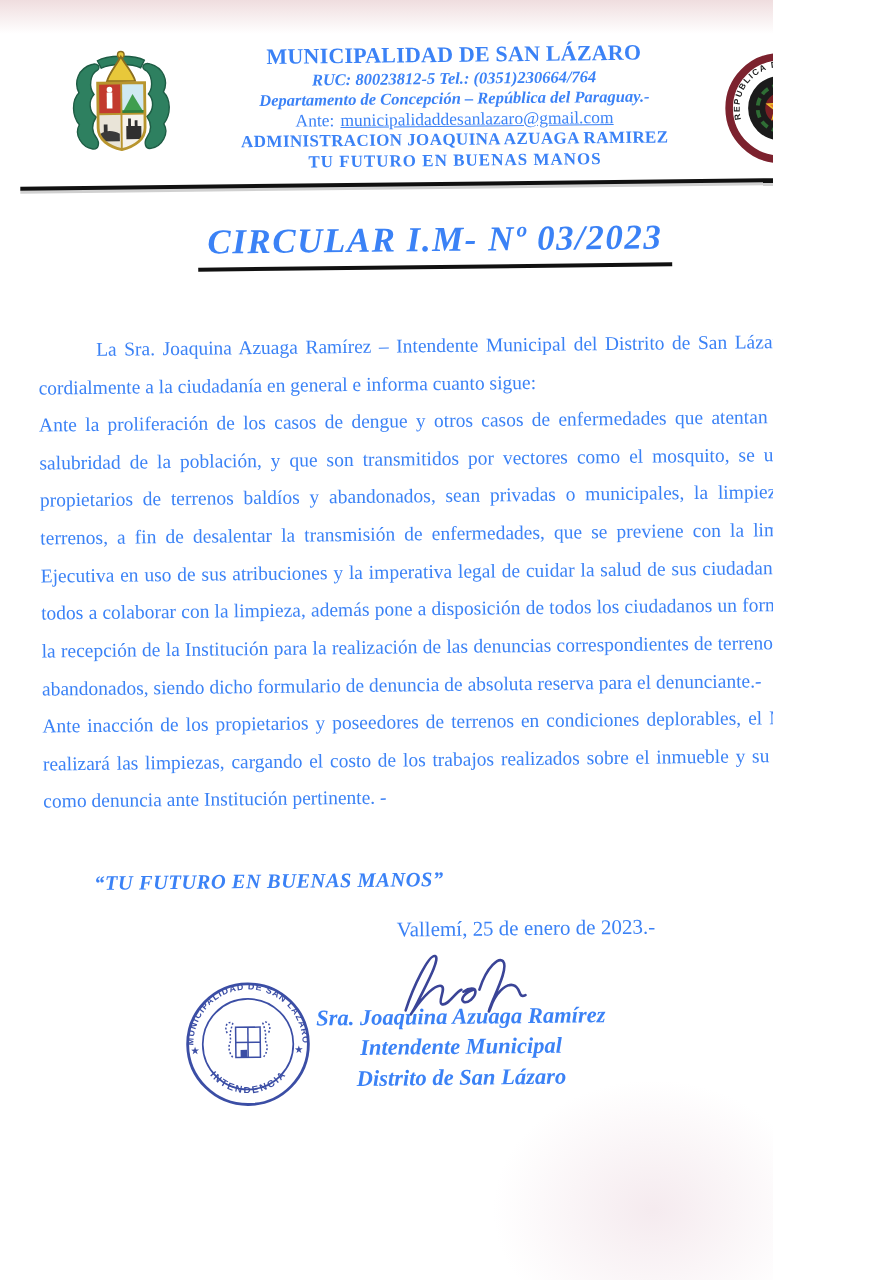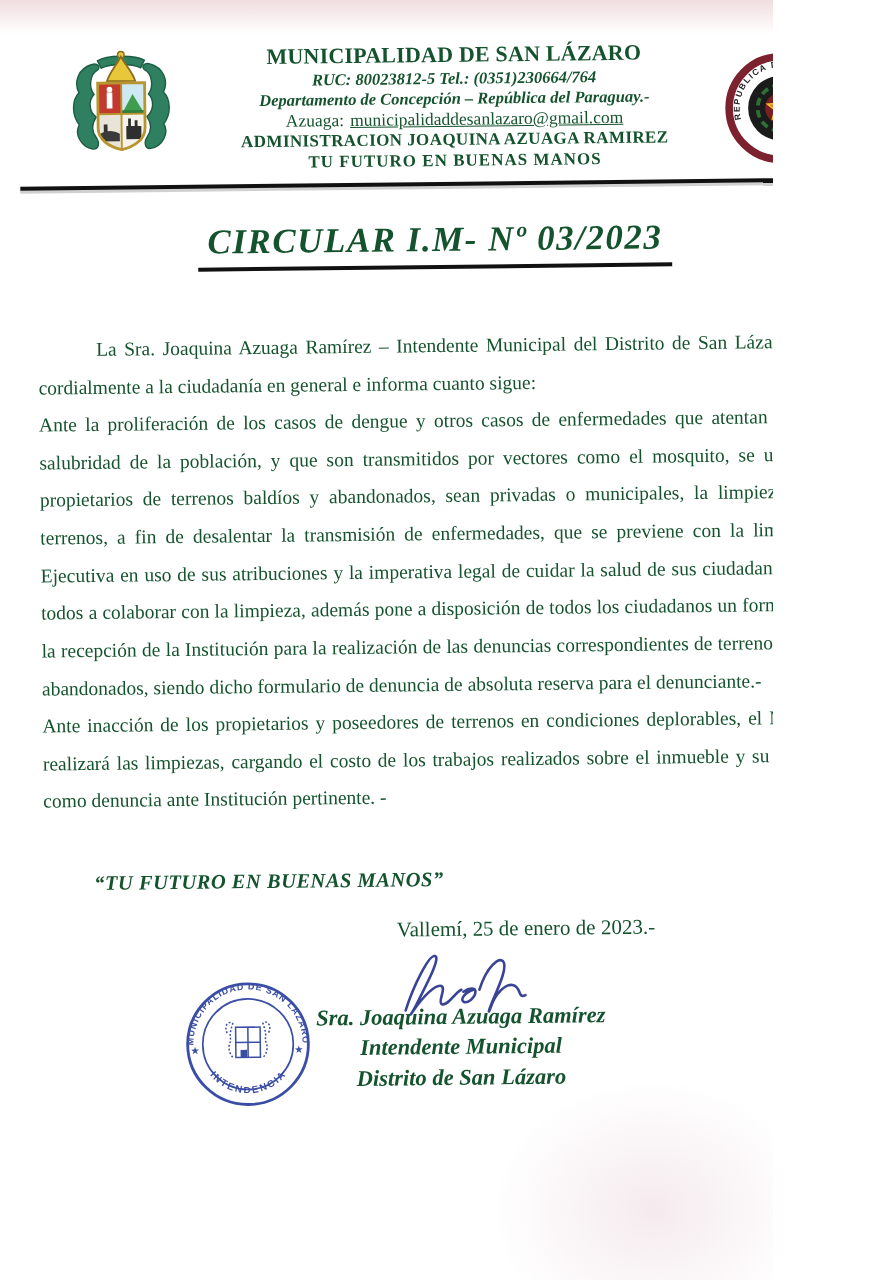--- a/index.html
+++ b/index.html
@@ -2,21 +2,21 @@
 <html><head>
 <meta charset="utf-8">
 <style>
   html,body{margin:0;padding:0;background:#ffffff;}
   .page{
     position:relative;
     width:773px;height:1280px;
     background:#ffffff;
     overflow:hidden;
     font-family:"Liberation Serif", serif;
-    color:#14532d;
+    color:#3b82f6;
   }
   .scan-tint-top{
     position:absolute;top:0;left:0;right:0;height:34px;
     background:linear-gradient(180deg, rgba(214,166,170,0.38), rgba(255,255,255,0));
     pointer-events:none;z-index:5;
   }
   .scan-blotch{
     position:absolute;right:-40px;bottom:-60px;width:320px;height:260px;
     background:radial-gradient(closest-side, rgba(226,196,208,0.35), rgba(255,255,255,0));
     pointer-events:none;z-index:5;
@@ -136,21 +136,21 @@
           <line x1="65" y1="42" x2="65" y2="112" stroke="#b8952e" stroke-width="2"></line>
           <line x1="40" y1="75" x2="90" y2="75" stroke="#b8952e" stroke-width="2"></line>
         </svg>
       </div>
 
       <div class="lh-text">
         <div class="org-name">MUNICIPALIDAD DE SAN LÁZARO</div>
         <div class="ruc-line">RUC: 80023812-5 Tel.: (0351)230664/764</div>
         <div class="dept-line">Departamento de Concepción – República del Paraguay.-</div>
         <div class="email-line">
-          <span class="email-label">Azuaga:</span><span class="email">municipalidaddesanlazaro@gmail.com</span>
+          <span class="email-label">Ante:</span><span class="email">municipalidaddesanlazaro@gmail.com</span>
         </div>
         <div class="admin-line">ADMINISTRACION JOAQUINA AZUAGA RAMIREZ</div>
         <div class="motto-line">TU FUTURO EN BUENAS MANOS</div>
       </div>
 
       <div class="seal">
         <svg viewBox="0 0 120 120" width="114" height="116" xmlns="http://www.w3.org/2000/svg">
           <circle cx="60" cy="60" r="54" fill="#ffffff" stroke="#7c222e" stroke-width="8"></circle>
           <circle cx="60" cy="60" r="34" fill="#1b1b1b"></circle>
           <circle cx="60" cy="60" r="24" fill="none" stroke="#2f6e35" stroke-width="4" stroke-dasharray="8 5"></circle>

